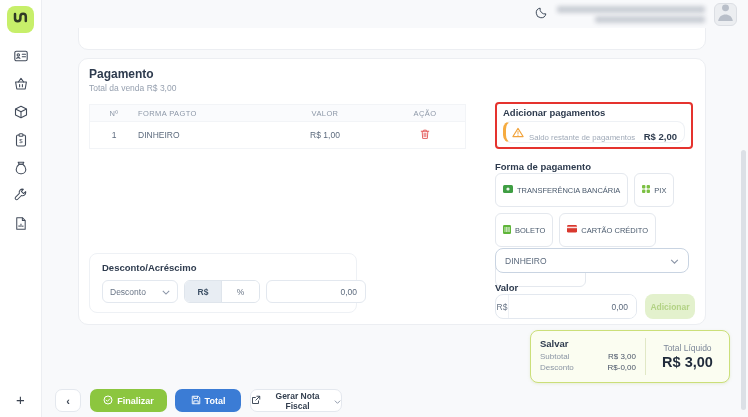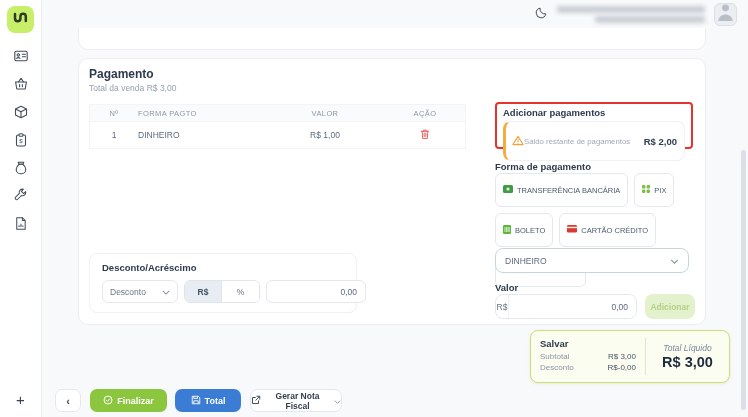--- a/index.html
+++ b/index.html
@@ -52,23 +52,23 @@
   .unit-toggle { display:flex; border:1px solid #dfe5ec; border-radius:6px; overflow:hidden; height:23px; }
   .unit-seg { width:37px; display:flex; align-items:center; justify-content:center; font-size:8.5px; cursor:pointer; }
   .unit-seg.sel { background:#e8edf3; color:#3e5166; font-weight:bold; border-right:1px solid #dfe5ec; }
   .unit-seg.unsel { background:#fff; color:#6a7687; }
   .disc-input { width:100px; height:23px; border:1px solid #e3e8ef; border-radius:6px; text-align:right;
     padding:0 8px; font-size:8.5px; color:#5d6b7e; font-family:"Liberation Sans",sans-serif; outline:none; }
   
   .addpay-box { position:absolute; left:416px; top:43px; width:198px; height:47px;
     border:2px solid #e5332e; border-radius:4px; padding:3px 6px; background:#fff; }
   .addpay-title { font-size:9.5px; font-weight:bold; }
-  .alert-pill { margin-top:3px; height:40px; background:#fff; border:1px solid #eef1f5;
-    border-left:3px solid #f6ab3f; border-radius:8px; display:flex; align-items:center;
-    padding:0 7px 0 6px; }
+  .alert-pill { margin-top:3px; height:22px; background:#fff; border:1px solid #eef1f5;
+    border-left:3px solid #f6ab3f; border-radius:8px; display:flex; align-items:flex-end;
+    padding:0 7px 0 6px; gap:5px; }
   .alert-text { flex:1; font-size:7.8px; color:#a0aab8; }
   .alert-value { font-size:9.5px; font-weight:bold; color:#2e3b4e; }
   .fm-label { position:absolute; left:416px; top:102px; font-size:9.5px; font-weight:bold; }
   .chips { position:absolute; left:416px; top:114px; width:210px; display:flex; flex-wrap:wrap; gap:6px; }
   .chip { height:21px; border:1px solid #e4e8ee; border-radius:6px; padding:16px 7px; background:#fff;
     display:inline-flex; align-items:center; gap:4px; font-size:7.5px; color:#49596c; cursor:pointer; }
   .pm-select { position:absolute; left:416px; top:189px; width:194px; height:25px;
     border:1px solid #c9d4e2; border-radius:8px; background:#fff; display:flex; align-items:center;
     justify-content:space-between; padding:0 9px; font-size:8.5px; color:#5d6b7e; cursor:pointer; }
   .valor-label { position:absolute; left:416px; top:223px; font-size:9.5px; font-weight:bold; }
@@ -83,21 +83,21 @@
     font-size:8.5px; font-weight:bold; cursor:pointer; font-family:"Liberation Sans",sans-serif; }
   
   .summary { position:absolute; left:488px; top:302px; width:200px; height:53px; background:#fbfdf1;
     border:1px solid #cbdf79; border-radius:8px; display:flex; padding:7px 9px; box-shadow:0 1px 3px rgba(180,200,120,.25); }
   .sum-left { width:96px; display:flex; flex-direction:column; gap:2px; }
   .sum-title { font-size:9.5px; font-weight:bold; margin-bottom:1px; }
   .sum-row { display:flex; justify-content:space-between; font-size:8px; }
   .sum-row .lbl { color:#8b95a4; } .sum-row .val { color:#4a5568; }
   .sum-div { width:1px; background:#e1e8c6; margin:0 9px; }
   .sum-right { flex:1; display:flex; flex-direction:column; align-items:center; justify-content:center; gap:1px; }
-  .sum-total-label { font-size:8.5px; color:#7c8698;font-style:italic; }
+  .sum-total-label { font-size:8.5px; color:#7c8698; }
   .sum-total-value { font-size:14.5px; font-weight:bold; color:#1f2a3a; }
   
   .footer-btn { position:absolute; top:361px; height:23px; border-radius:7px; display:flex;
     align-items:center; justify-content:center; gap:4px; font-size:9px; font-weight:bold; cursor:pointer; border:none;
     font-family:"Liberation Sans",sans-serif; }
   .back-btn { left:13px; width:26px; background:#fff; border:1px solid #e4e8ee; color:#3d4654; font-size:11px; }
   .finalize-btn { left:48px; width:77px; background:#8cc63f; color:#fff; }
   .save-btn { left:133px; width:66px; background:#3b7cd5; color:#fff; }
   .invoice-btn { left:208px; width:92px; background:#fff; border:1px solid #e4e8ee; color:#333f4f; font-size:8.5px; }
   

